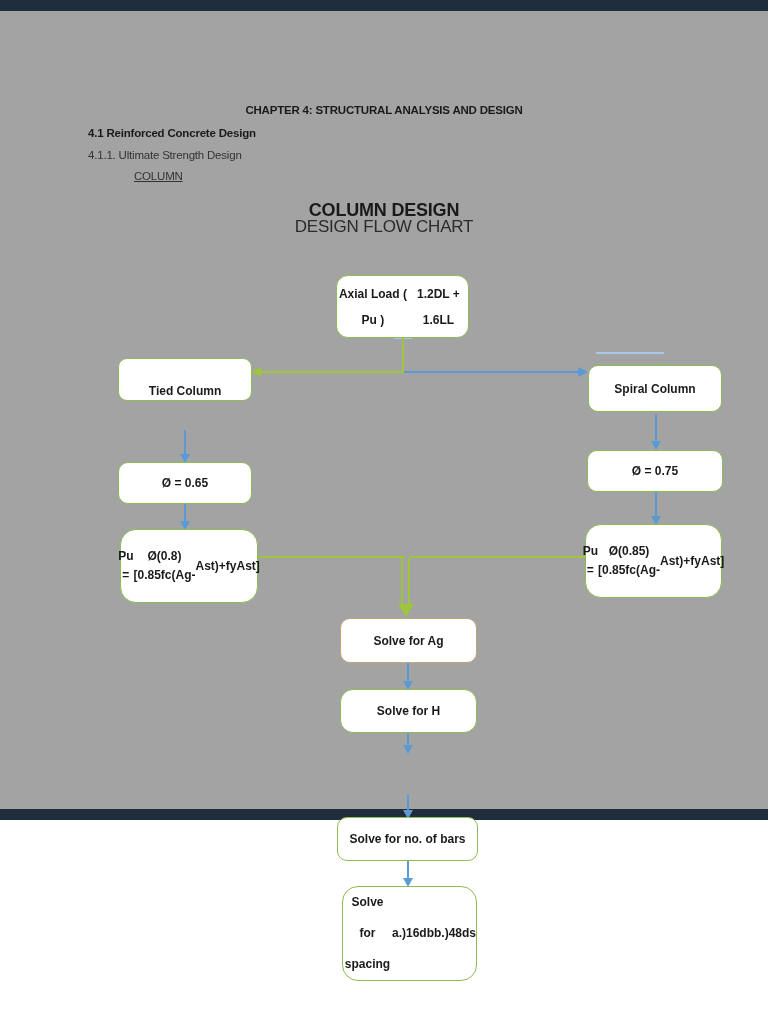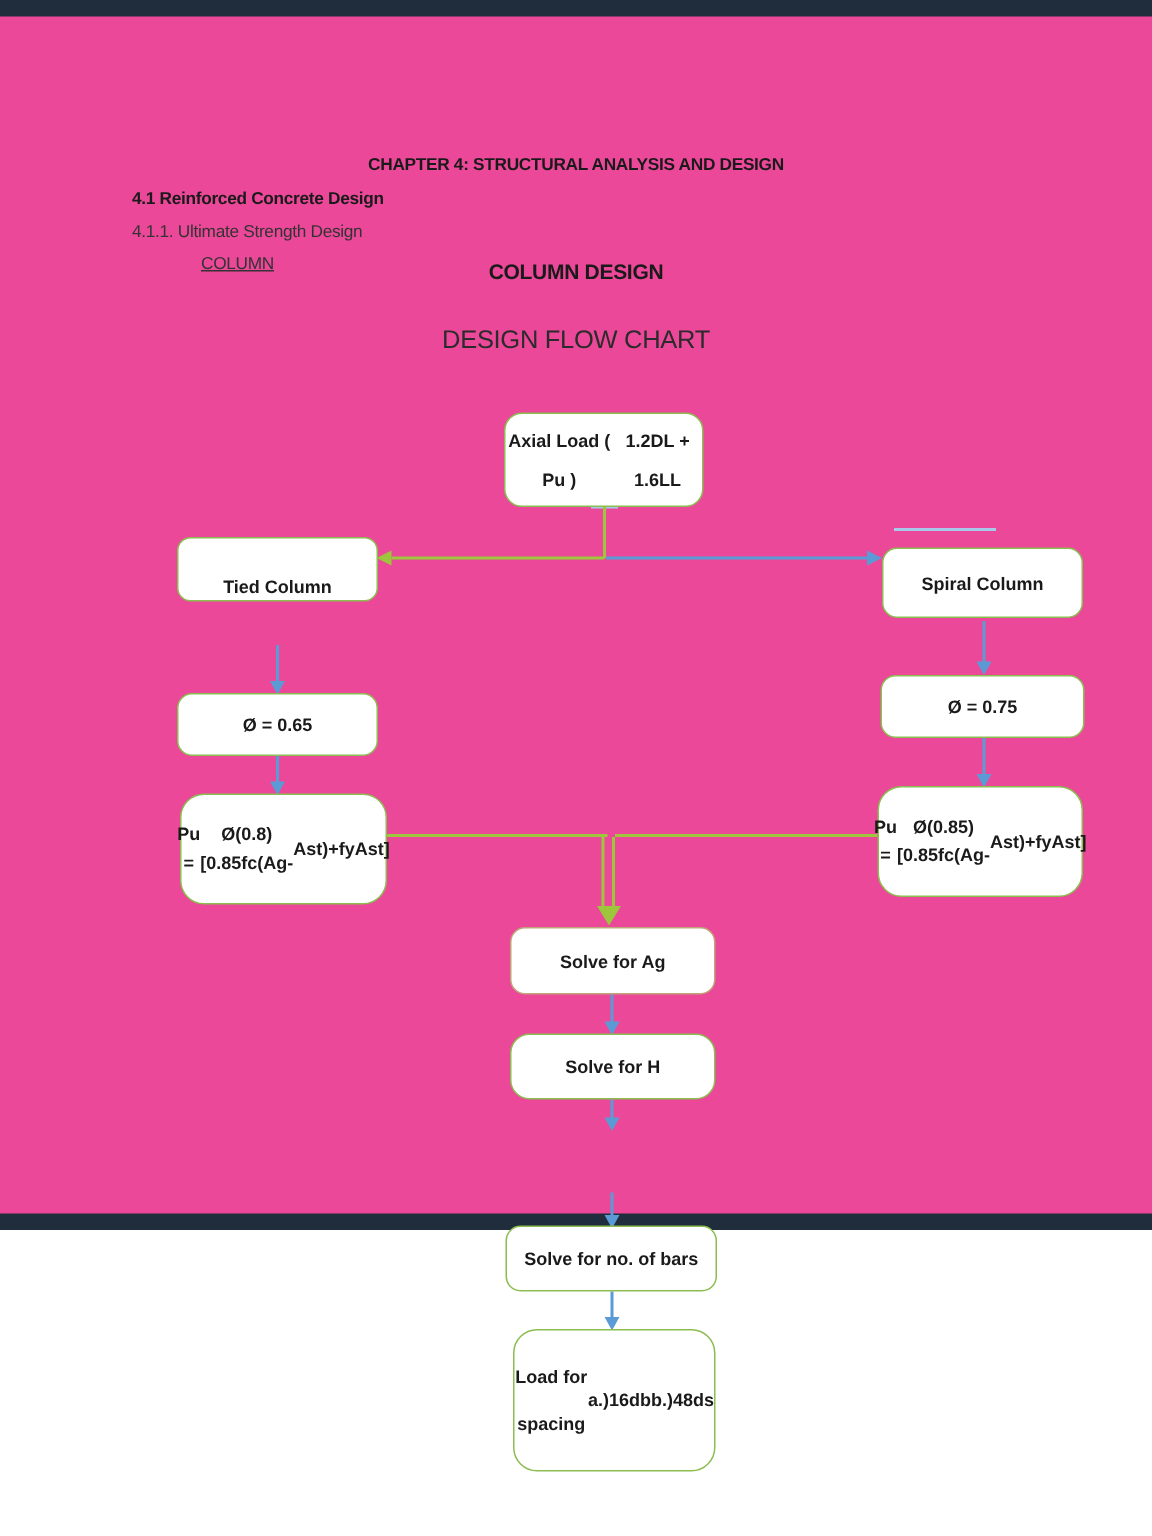--- a/index.html
+++ b/index.html
@@ -1,18 +1,18 @@
 <!DOCTYPE html>
 <html style="--viewer_bar: #1f2d3d; --box_green: #8cbd51; --box_tan: #c0a478; --arrow_blue: #5b9bd5; --line_green: #9dc63c; --light_blue: #a9c9ea; --text: #1a1a1a;"><head>
 <meta charset="utf-8">
 <style>
   * { margin:0; padding:0; box-sizing:border-box; }
   html,body { width:768px; height:1024px; background:#fff; overflow:hidden;
     font-family:"Liberation Sans", sans-serif; color:var(--text,#1a1a1a); }
-  #stage { position:relative; width:768px; height:820px; background:#ec4899; }
+  #stage { position:relative; width:768px; height:820px; background:#a3a3a3; }
 
   .viewer-bar { position:absolute; left:0; width:768px; height:11px; background:var(--viewer_bar,#1f2d3d); }
   #bar-top { top:0; } #bar-bottom { bottom:0; }
 
   .txt { position:absolute; white-space:nowrap; letter-spacing:-0.2px; }
   .center { left:0; width:768px; text-align:center; }
   .b { font-weight:bold; }
 
   .node { position:absolute; display:flex; flex-direction:row; align-items:center;
     justify-content:center; background:#fff; border:1.6px solid var(--box_green,#8cbd51);
@@ -40,21 +40,21 @@
 
 <div id="stage">
 
   <div id="bar-top" class="viewer-bar"></div>
   <div id="bar-bottom" class="viewer-bar"></div>
 
   <div class="txt center b" style="top:104px; font-size:11.5px;">CHAPTER 4: STRUCTURAL ANALYSIS AND DESIGN</div>
   <div class="txt b" style="left:88px; top:127px; font-size:11.5px;">4.1 Reinforced Concrete Design</div>
   <div class="txt" style="left:88px; top:149px; font-size:11.5px; color:#333;">4.1.1. Ultimate Strength Design</div>
   <div class="txt" style="left:134px; top:170px; font-size:11.5px; text-decoration:underline; color:#333;">COLUMN</div>
-  <div class="txt center b" style="top:173px; font-size:14px;">COLUMN DESIGN</div>
+  <div class="txt center b" style="top:200px; font-size:18px;">COLUMN DESIGN</div>
   <div class="txt center" style="top:217px; font-size:17px; color:#2b2b2b;">DESIGN FLOW CHART</div>
 
   <div>
 
     <div class="hline lblue" style="left:394px; top:337px; width:18px;"></div>
     <div class="hline lblue" style="left:596px; top:352px; width:68px;"></div>
 
     <div class="vline green" style="left:402px; top:338px; height:34px;"></div>
     <div class="hline green" style="left:261px; top:371px; width:142px;"></div>
     <div class="ah ah-left" style="left:251px; top:367px;"></div>
@@ -127,18 +127,18 @@
   <div class="node" style="left:340px; top:689px; width:137px; height:44px; border-radius:13px;">
     <span>Solve for H</span>
   </div>
 
 
   <div class="node" style="left:337px; top:817px; width:141px; height:44px; border-radius:10px;">
     <span>Solve for no. of bars</span>
   </div>
 
   <div class="node" style="left:342px; top:886px; width:135px; height:95px; border-radius:16px; line-height:31px;">
-    <span>Load for spacing</span>
+    <span>Solve for spacing</span>
     <span>a.)16db</span>
     <span>b.)48ds</span>
   </div>
 
 </div>
 
 </body></html>

